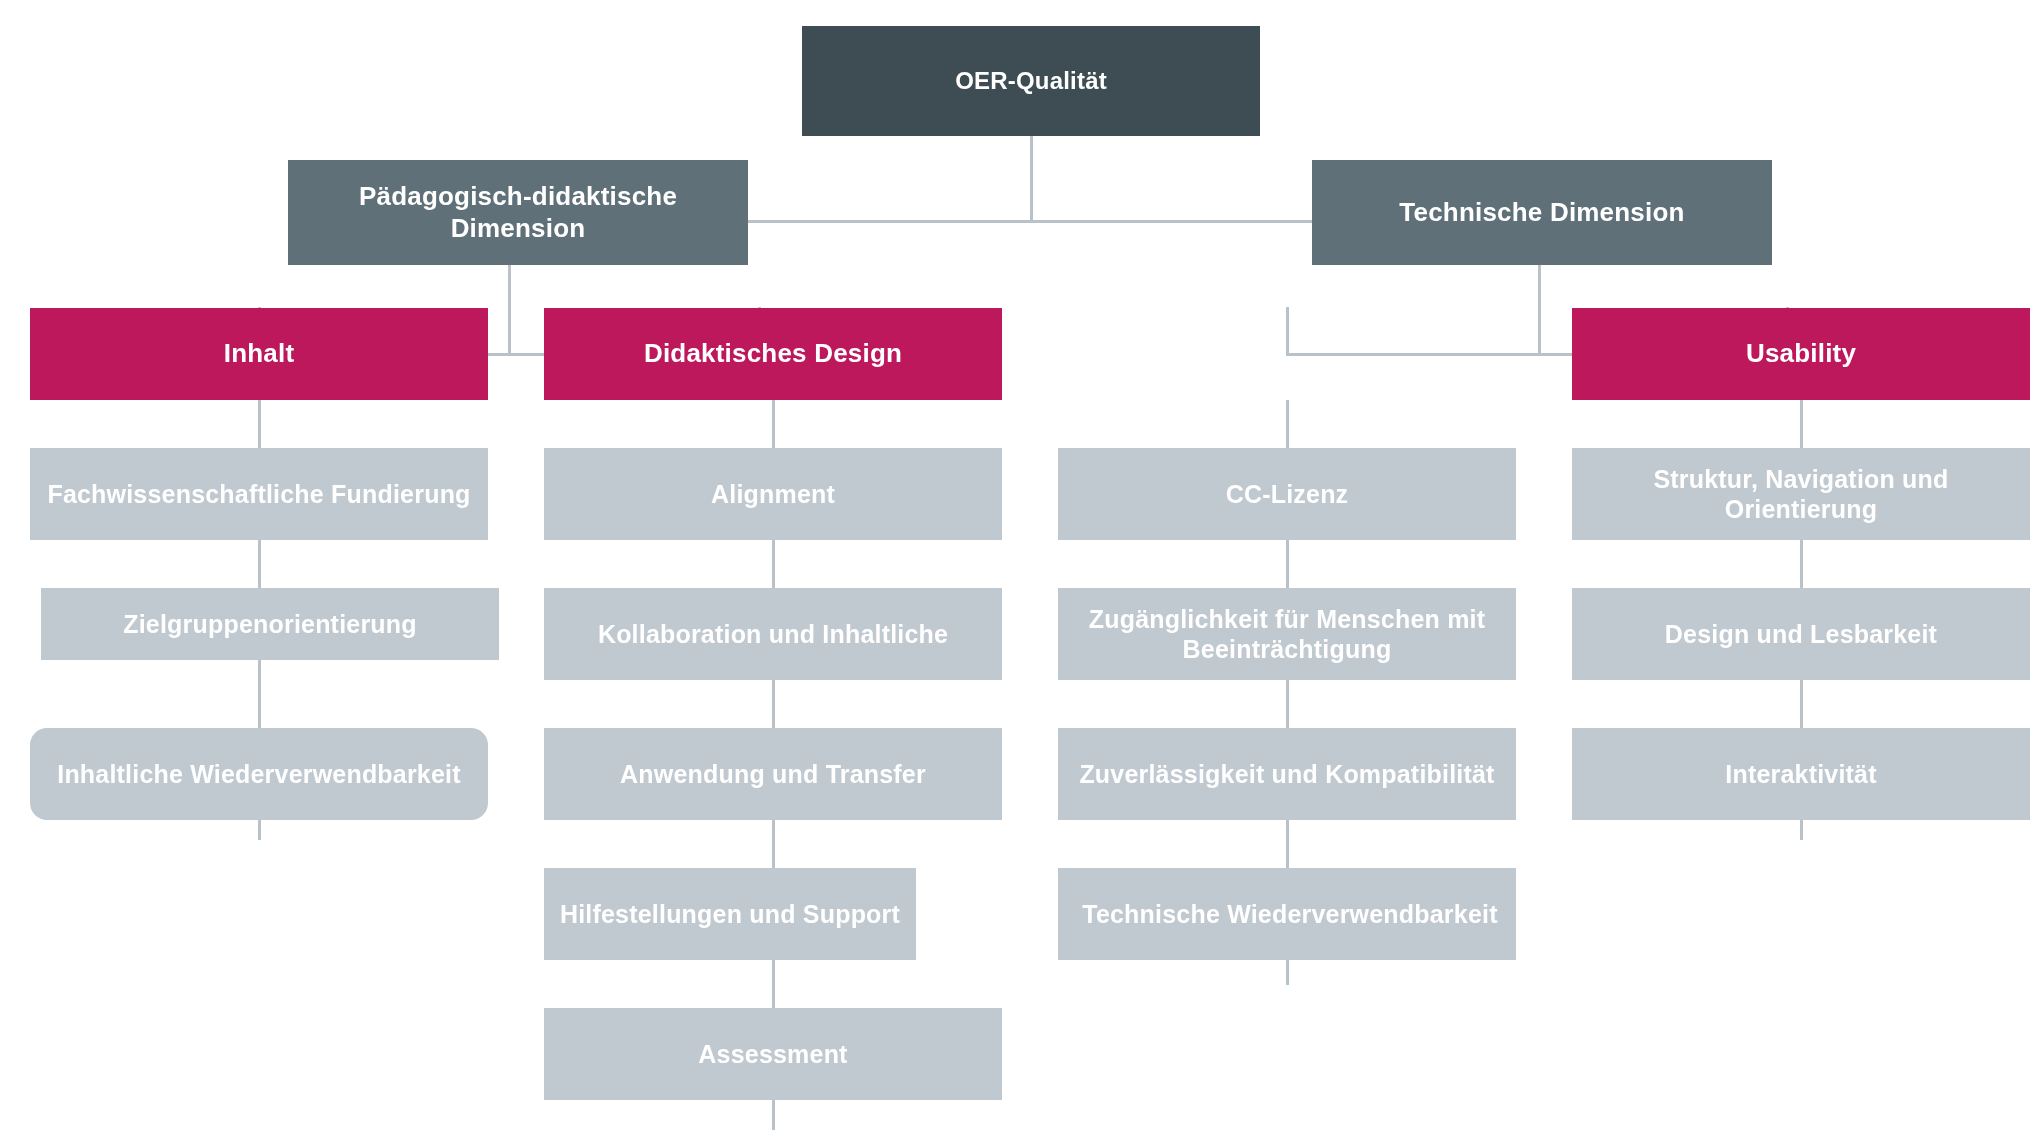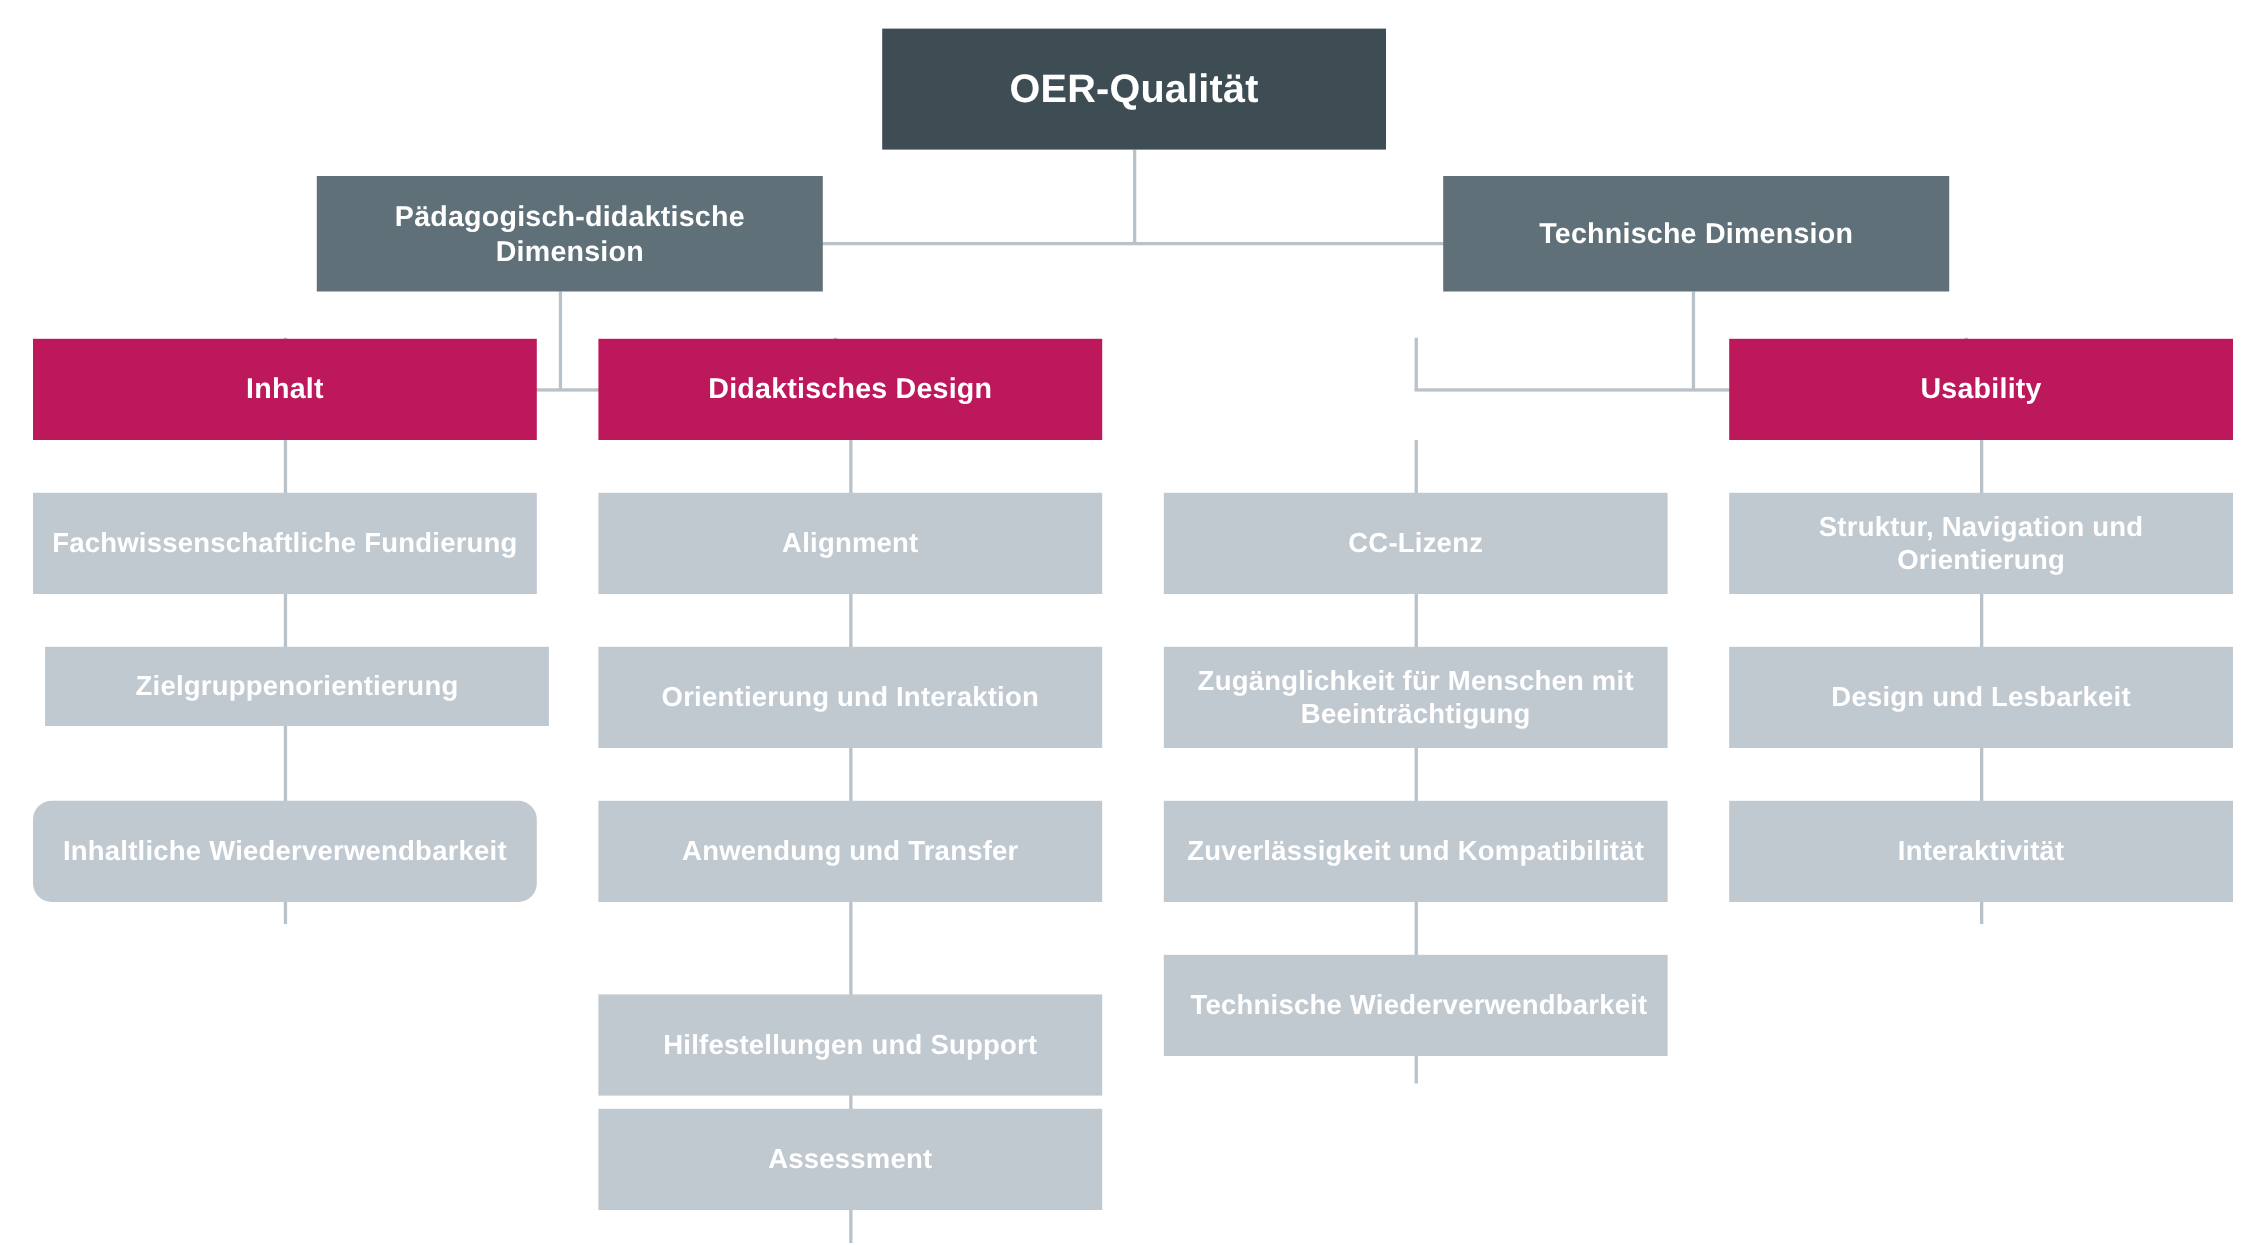--- a/index.html
+++ b/index.html
@@ -27,21 +27,21 @@
     justify-content: center;
     text-align: center;
     color: #ffffff;
     font-weight: bold;
     line-height: 1.22;
     padding: 4px 10px;
     letter-spacing: 0.2px;
   }
   .level-root {
     background: #3e4d53;
-    font-size: 36px;
+    font-size: 24px;
   }
   .level-dim {
     background: #5f7078;
     font-size: 26px;
   }
   .level-cat {
     background: #be185d;
     font-size: 26px;
   }
   .level-item {
@@ -87,23 +87,23 @@
 
   <div class="node level-cat" style="left:30px; top:308px; width:458px; height:92px;">Inhalt</div>
   <div class="node level-cat" style="left:544px; top:308px; width:458px; height:92px;">Didaktisches Design</div>
   <div class="node level-cat" style="left:1572px; top:308px; width:458px; height:92px;">Usability</div>
 
   <div class="node level-item" style="left:30px; top:448px; width:458px; height:92px;">Fachwissenschaftliche Fundierung</div>
   <div class="node level-item" style="left:41px; top:588px; width:458px; height:72px;">Zielgruppenorientierung</div>
   <div class="node level-item" style="left:30px; top:728px; width:458px; height:92px;border-radius:17px;">Inhaltliche Wiederverwendbarkeit</div>
 
   <div class="node level-item" style="left:544px; top:448px; width:458px; height:92px;">Alignment</div>
-  <div class="node level-item" style="left:544px; top:588px; width:458px; height:92px;">Orientierung und Interaktion</div>
+  <div class="node level-item" style="left:544px; top:588px; width:458px; height:92px;">Kollaboration und Inhaltliche</div>
   <div class="node level-item" style="left:544px; top:728px; width:458px; height:92px;">Anwendung und Transfer</div>
-  <div class="node level-item" style="left:544px; top:868px; width:458px; height:92px;margin-top:36px;">Hilfestellungen und Support</div>
+  <div class="node level-item" style="left:544px; top:868px; width:372px; height:92px;">Hilfestellungen und Support</div>
   <div class="node level-item" style="left:544px; top:1008px; width:458px; height:92px;">Assessment</div>
 
   <div class="node level-item" style="left:1058px; top:448px; width:458px; height:92px;">CC-Lizenz</div>
   <div class="node level-item" style="left:1058px; top:728px; width:458px; height:92px;">Zuverlässigkeit und Kompatibilität</div>
   <div class="node level-item" style="left:1058px; top:588px; width:458px; height:92px;">Zugänglichkeit für Menschen mit Beeinträchtigung</div>
   <div class="node level-item" style="left:1058px; top:868px; width:458px; height:92px;padding-left:16px;">Technische Wiederverwendbarkeit</div>
 
   <div class="node level-item" style="left:1572px; top:448px; width:458px; height:92px;">Struktur, Navigation und Orientierung</div>
   <div class="node level-item" style="left:1572px; top:588px; width:458px; height:92px;">Design und Lesbarkeit</div>
   <div class="node level-item" style="left:1572px; top:728px; width:458px; height:92px;">Interaktivität</div>

